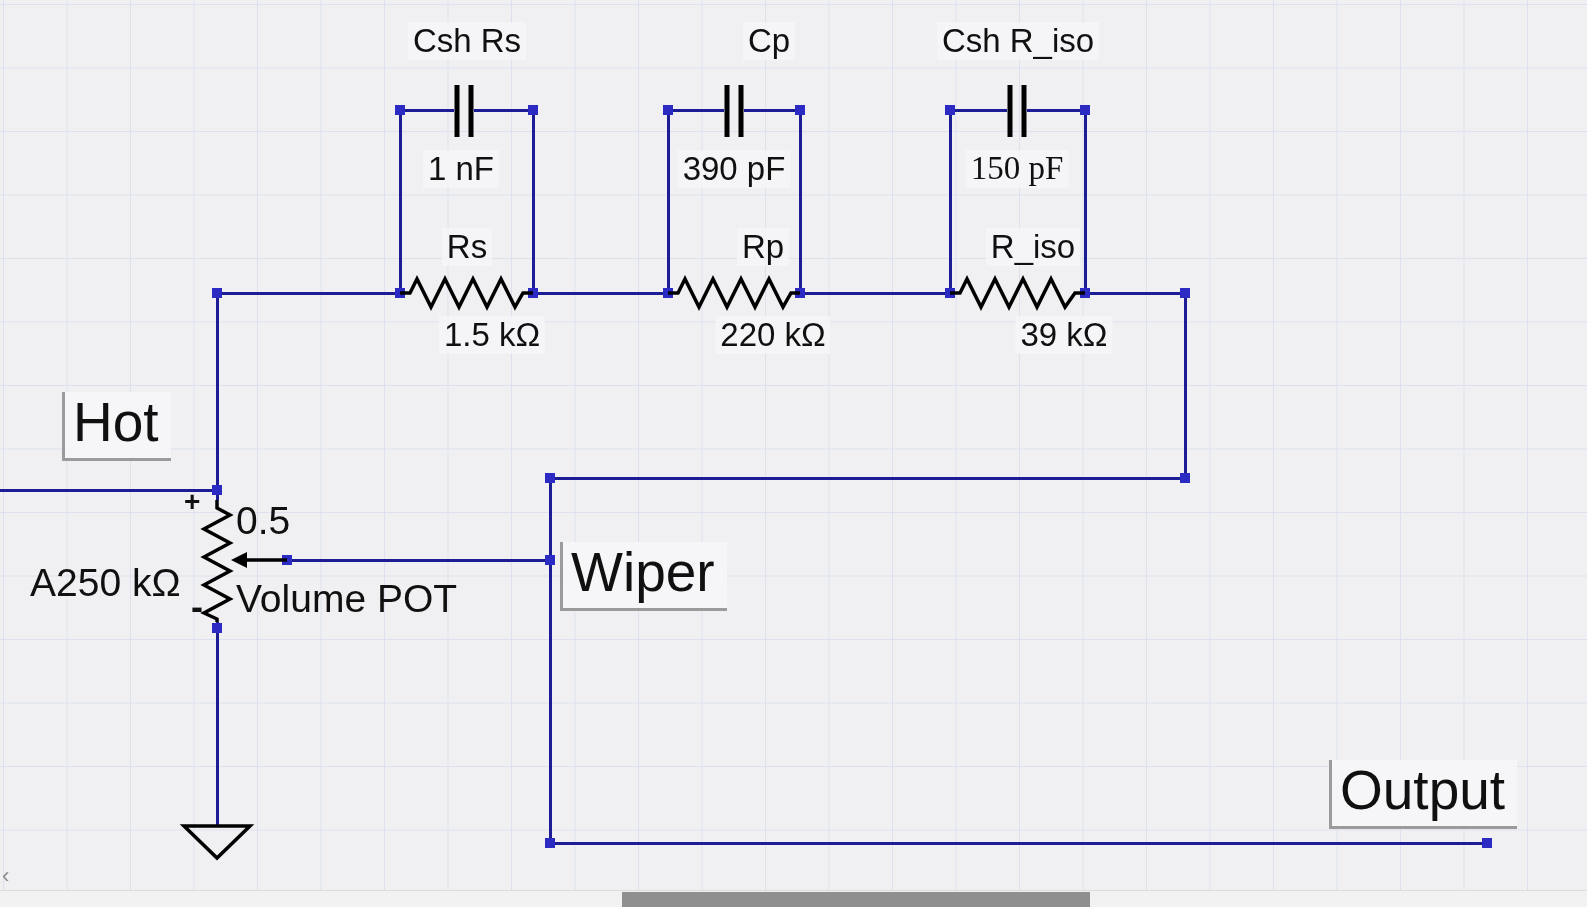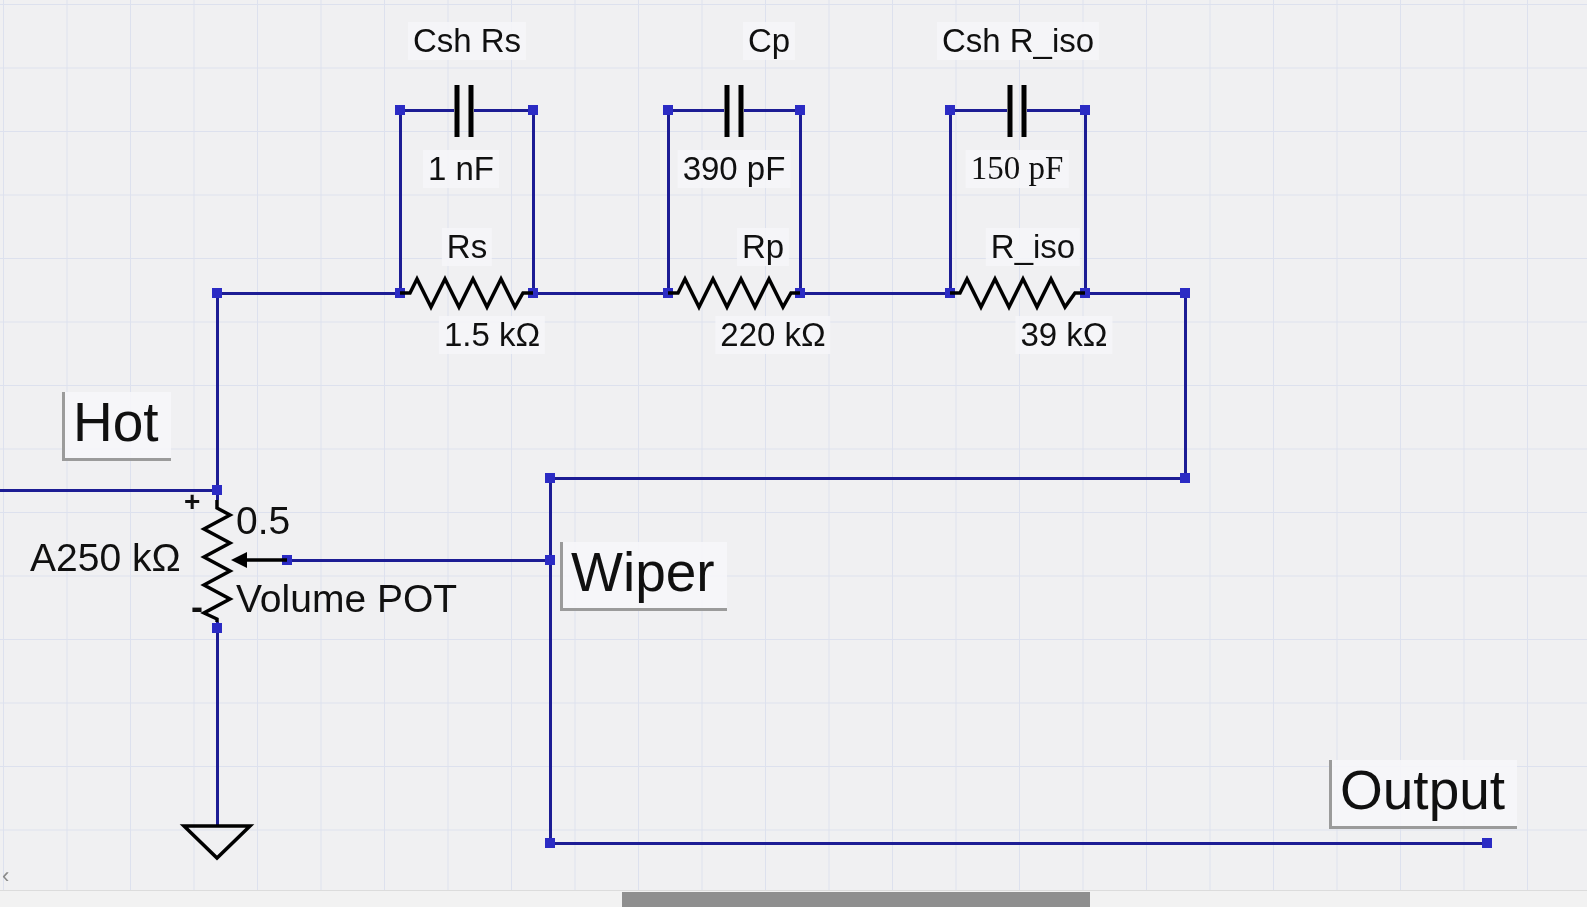--- a/index.html
+++ b/index.html
@@ -125,21 +125,21 @@
   <div class="clabel" style="left:769px; top:22px;">Cp</div>
   <div class="clabel" style="left:734px; top:150px;text-align:center;">390 pF</div>
   <div class="clabel" style="left:735px; top:228px;margin-left:28px;">Rp</div>
   <div class="clabel" style="left:734px; top:316px;margin-left:39px;">220 kΩ</div>
 
   <div class="clabel" style="left:1018px; top:22px;text-align:center;">Csh R_iso</div>
   <div class="clabel" style="left:1017px; top:150px;font-family:Liberation Serif, serif;">150 pF</div>
   <div class="clabel" style="left:1033px; top:228px;">R_iso</div>
   <div class="clabel" style="left:1064px; top:316px;">39 kΩ</div>
 
-  <div class="pot-text" style="left:30px; top:537px;">A250 kΩ</div>
+  <div class="pot-text" style="left:30px; top:562px;">A250 kΩ</div>
   <div class="pot-text" style="left:236px; top:500px;">0.5</div>
   <div class="pot-text" style="left:236px; top:578px;">Volume POT</div>
   <div class="sign plus">+</div>
   <div class="sign minus">-</div>
 
   <div class="netlabel" style="left:560px; top:542px;">Wiper</div>
   <div class="netlabel" style="left:62px; top:392px;">Hot</div>
   <div class="netlabel" style="left:1318px; top:760px;margin-left:11px;">Output</div>
 
   <div class="edge-arrow">‹</div>

